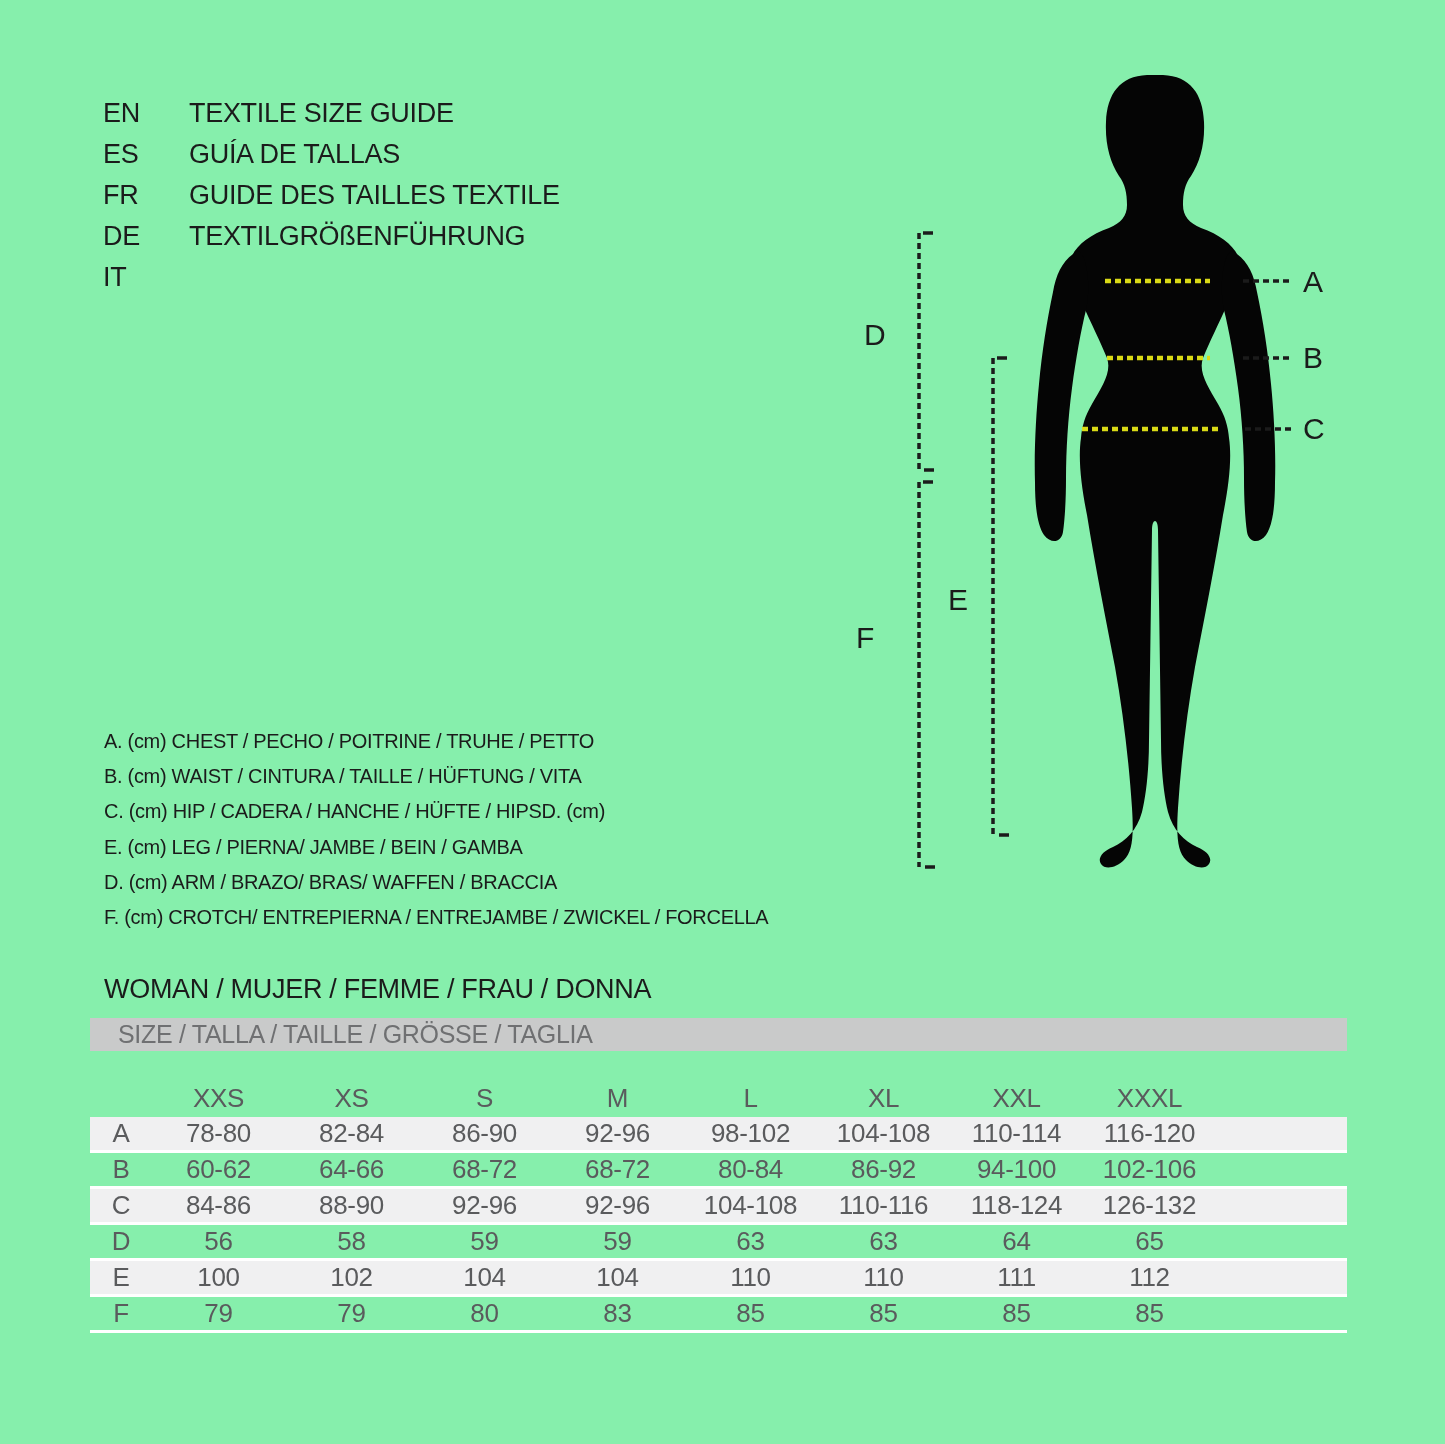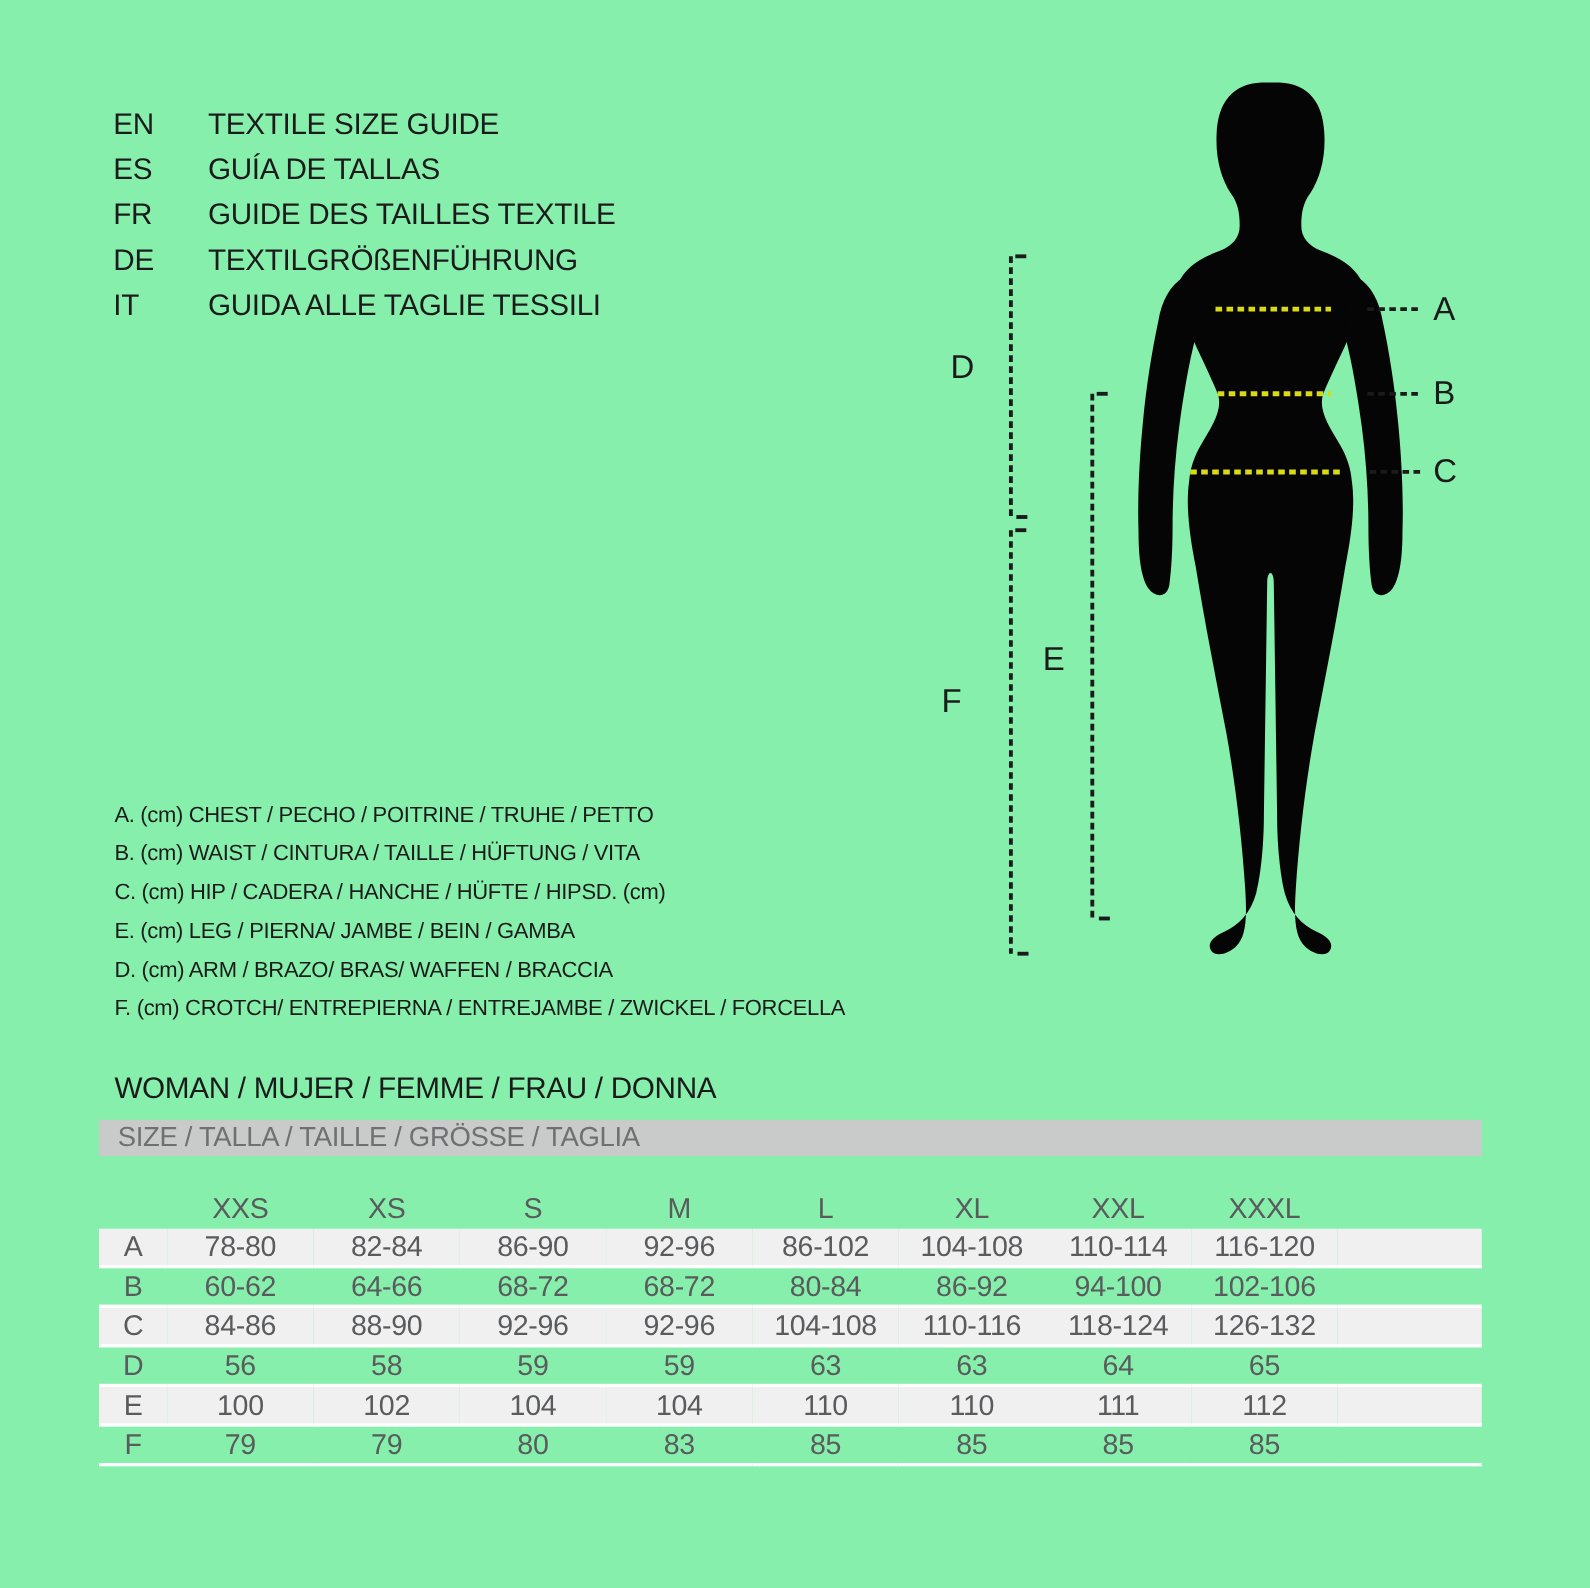--- a/index.html
+++ b/index.html
@@ -30,21 +30,21 @@
   .yline{stroke:var(--accent-yellow);stroke-width:4.5;fill:none;stroke-dasharray:6 4;}
   .diagram-label{position:absolute;font-size:30px;line-height:36px;color:var(--ink);}
   
   .legend{position:absolute;left:104px;top:724px;font-size:20px;line-height:35.2px;white-space:nowrap;}
   
   .section-title{position:absolute;left:104px;top:974px;font-size:27px;}
   
   .size-table-wrap{position:absolute;left:90px;top:1018px;width:1257px;}
   .size-table-bar{
     height:33px;line-height:33px;background:var(--bar-bg);color:var(--bar-text);
-    font-size:25px;padding-left:17px;box-sizing:border-box;
+    font-size:25px;padding-left:28px;box-sizing:border-box;
   }
   table.size-table{width:100%;border-collapse:collapse;table-layout:fixed;margin-top:28px;}
   table.size-table col.c-label{width:62px;}
   table.size-table col.c-val{width:133px;}
   table.size-table col.c-fill{width:auto;}
   table.size-table th, table.size-table td{
     font-weight:normal;font-size:26px;color:var(--table-text);
     text-align:center;padding:0;
   }
   tr.sizes-row th{height:38px;vertical-align:middle;}
@@ -69,21 +69,20 @@
     <div class="lang-row">
       <span class="lang-code">FR</span>
       <span class="lang-title">GUIDE DES TAILLES TEXTILE</span>
     </div>
     <div class="lang-row">
       <span class="lang-code">DE</span>
       <span class="lang-title">TEXTILGRÖßENFÜHRUNG</span>
     </div>
     <div class="lang-row">
       <span class="lang-code">IT</span>
-      <span class="lang-title">GUIDA ALLE TAGLIE TESSILI</span>
     </div>
   </div>
 
   <svg class="figure-svg" viewBox="0 0 500 830">
 
     <path class="sil" d="
       M 297 15
       C 270 16 257 34 256 62
       C 255 84 260 102 269 116
       C 275 124 277 133 277 145
@@ -214,21 +213,21 @@
             <th></th>
           </tr>
       </thead>
       <tbody>
           <tr class="data-row zebra">
             <td class="row-label">A</td>
             <td>78-80</td>
             <td>82-84</td>
             <td>86-90</td>
             <td>92-96</td>
-            <td>86-102</td>
+            <td>98-102</td>
             <td>104-108</td>
             <td>110-114</td>
             <td>116-120</td>
             <td></td>
           </tr>
           <tr class="data-row">
             <td class="row-label">B</td>
             <td>60-62</td>
             <td>64-66</td>
             <td>68-72</td>

